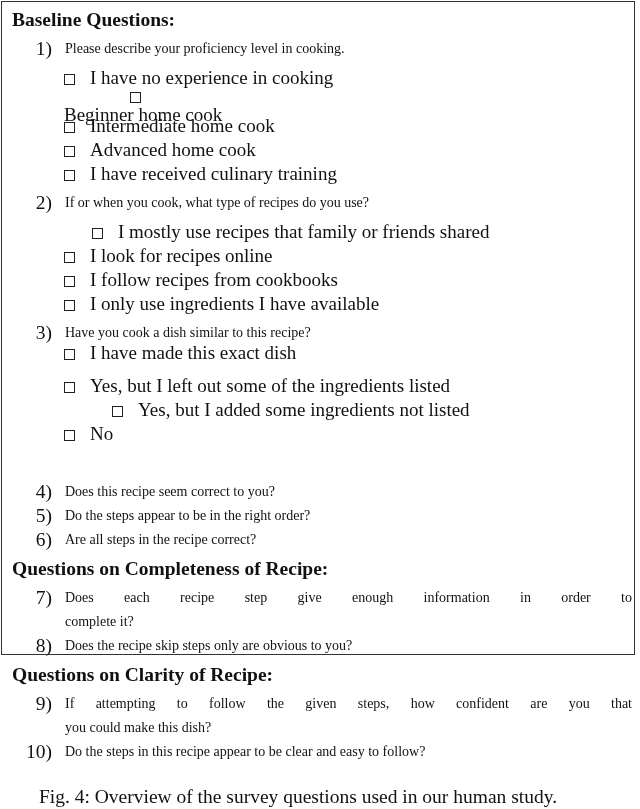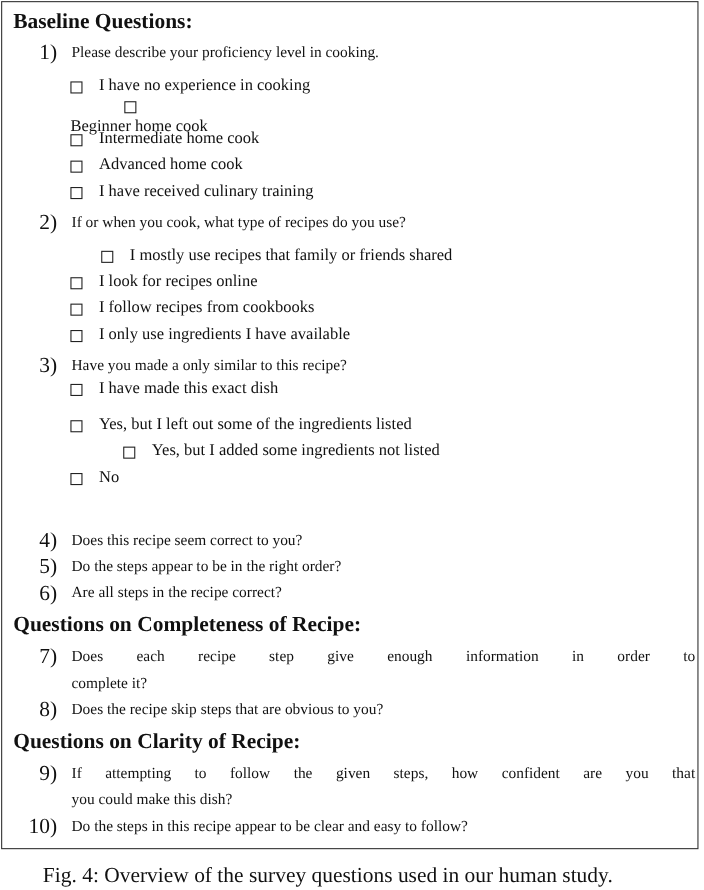--- a/index.html
+++ b/index.html
@@ -13,21 +13,21 @@
     position: relative;
     overflow: hidden;
     font-family: "Liberation Serif", "DejaVu Serif", serif;
     color: #111111;
   }
   .box {
     position: absolute;
     left: 1px;
     top: 1px;
     width: 634px;
-    height: 771px;
+    height: 654px;
     border: 1.5px solid #333333;
     box-sizing: border-box;
   }
   .line {
     position: absolute;
     font-size: 19.5px;
     line-height: 24px;
     white-space: nowrap;
   }
   .section-header {
@@ -51,21 +51,21 @@
   }
   .q-text.justify {
     width: 567px;
     text-align: justify;
     text-align-last: justify;
     white-space: normal;
   }
   .opt {
     position: absolute;
     left: 62px;
-    font-size: 15px;
+    font-size: 19px;
     line-height: 24px;
     white-space: nowrap;
     display: flex;
     align-items: center;
   }
   .checkbox {
     display: inline-block;
     width: 11px;
     height: 11px;
     border: 1.2px solid #222;
@@ -132,21 +132,21 @@
       <span class="checkbox"></span>
       <span>I follow recipes from cookbooks</span>
     </div>
   <div class="opt" style="top:290px;">
       <span class="checkbox"></span>
       <span>I only use ingredients I have available</span>
     </div>
 
   <div>
     <span class="q-num" style="top:319px;">3)</span>
-    <span class="q-text" style="top:319px;">Have you made a only similar to this recipe?</span>
+    <span class="q-text" style="top:319px;">Have you cook a dish similar to this recipe?</span>
   </div>
   <div class="opt" style="top:339px;">
       <span class="checkbox"></span>
       <span>I have made this exact dish</span>
     </div>
   <div class="opt" style="top:372px;">
       <span class="checkbox"></span>
       <span>Yes, but I left out some of the ingredients listed</span>
     </div>
   <div class="opt" style="top:396px;padding-left:48px;">
@@ -172,21 +172,21 @@
   </div>
 
   <div class="line section-header" style="top:555px;">Questions on Completeness of Recipe:</div>
   <div>
     <span class="q-num" style="top:584px;">7)</span>
     <span class="q-text justify" style="top:584px;">Does each recipe step give enough information in order to</span>
     <span class="q-text" style="top:608px;">complete it?</span>
   </div>
   <div>
     <span class="q-num" style="top:632px;">8)</span>
-    <span class="q-text" style="top:632px;">Does the recipe skip steps that are obvious to you?</span>
+    <span class="q-text" style="top:632px;">Does the recipe skip steps only are obvious to you?</span>
   </div>
 
   <div class="line section-header" style="top:661px;">Questions on Clarity of Recipe:</div>
   <div>
     <span class="q-num" style="top:690px;">9)</span>
     <span class="q-text justify" style="top:690px;">If attempting to follow the given steps, how confident are you that</span>
     <span class="q-text" style="top:714px;">you could make this dish?</span>
   </div>
   <div>
     <span class="q-num" style="top:738px;">10)</span>

